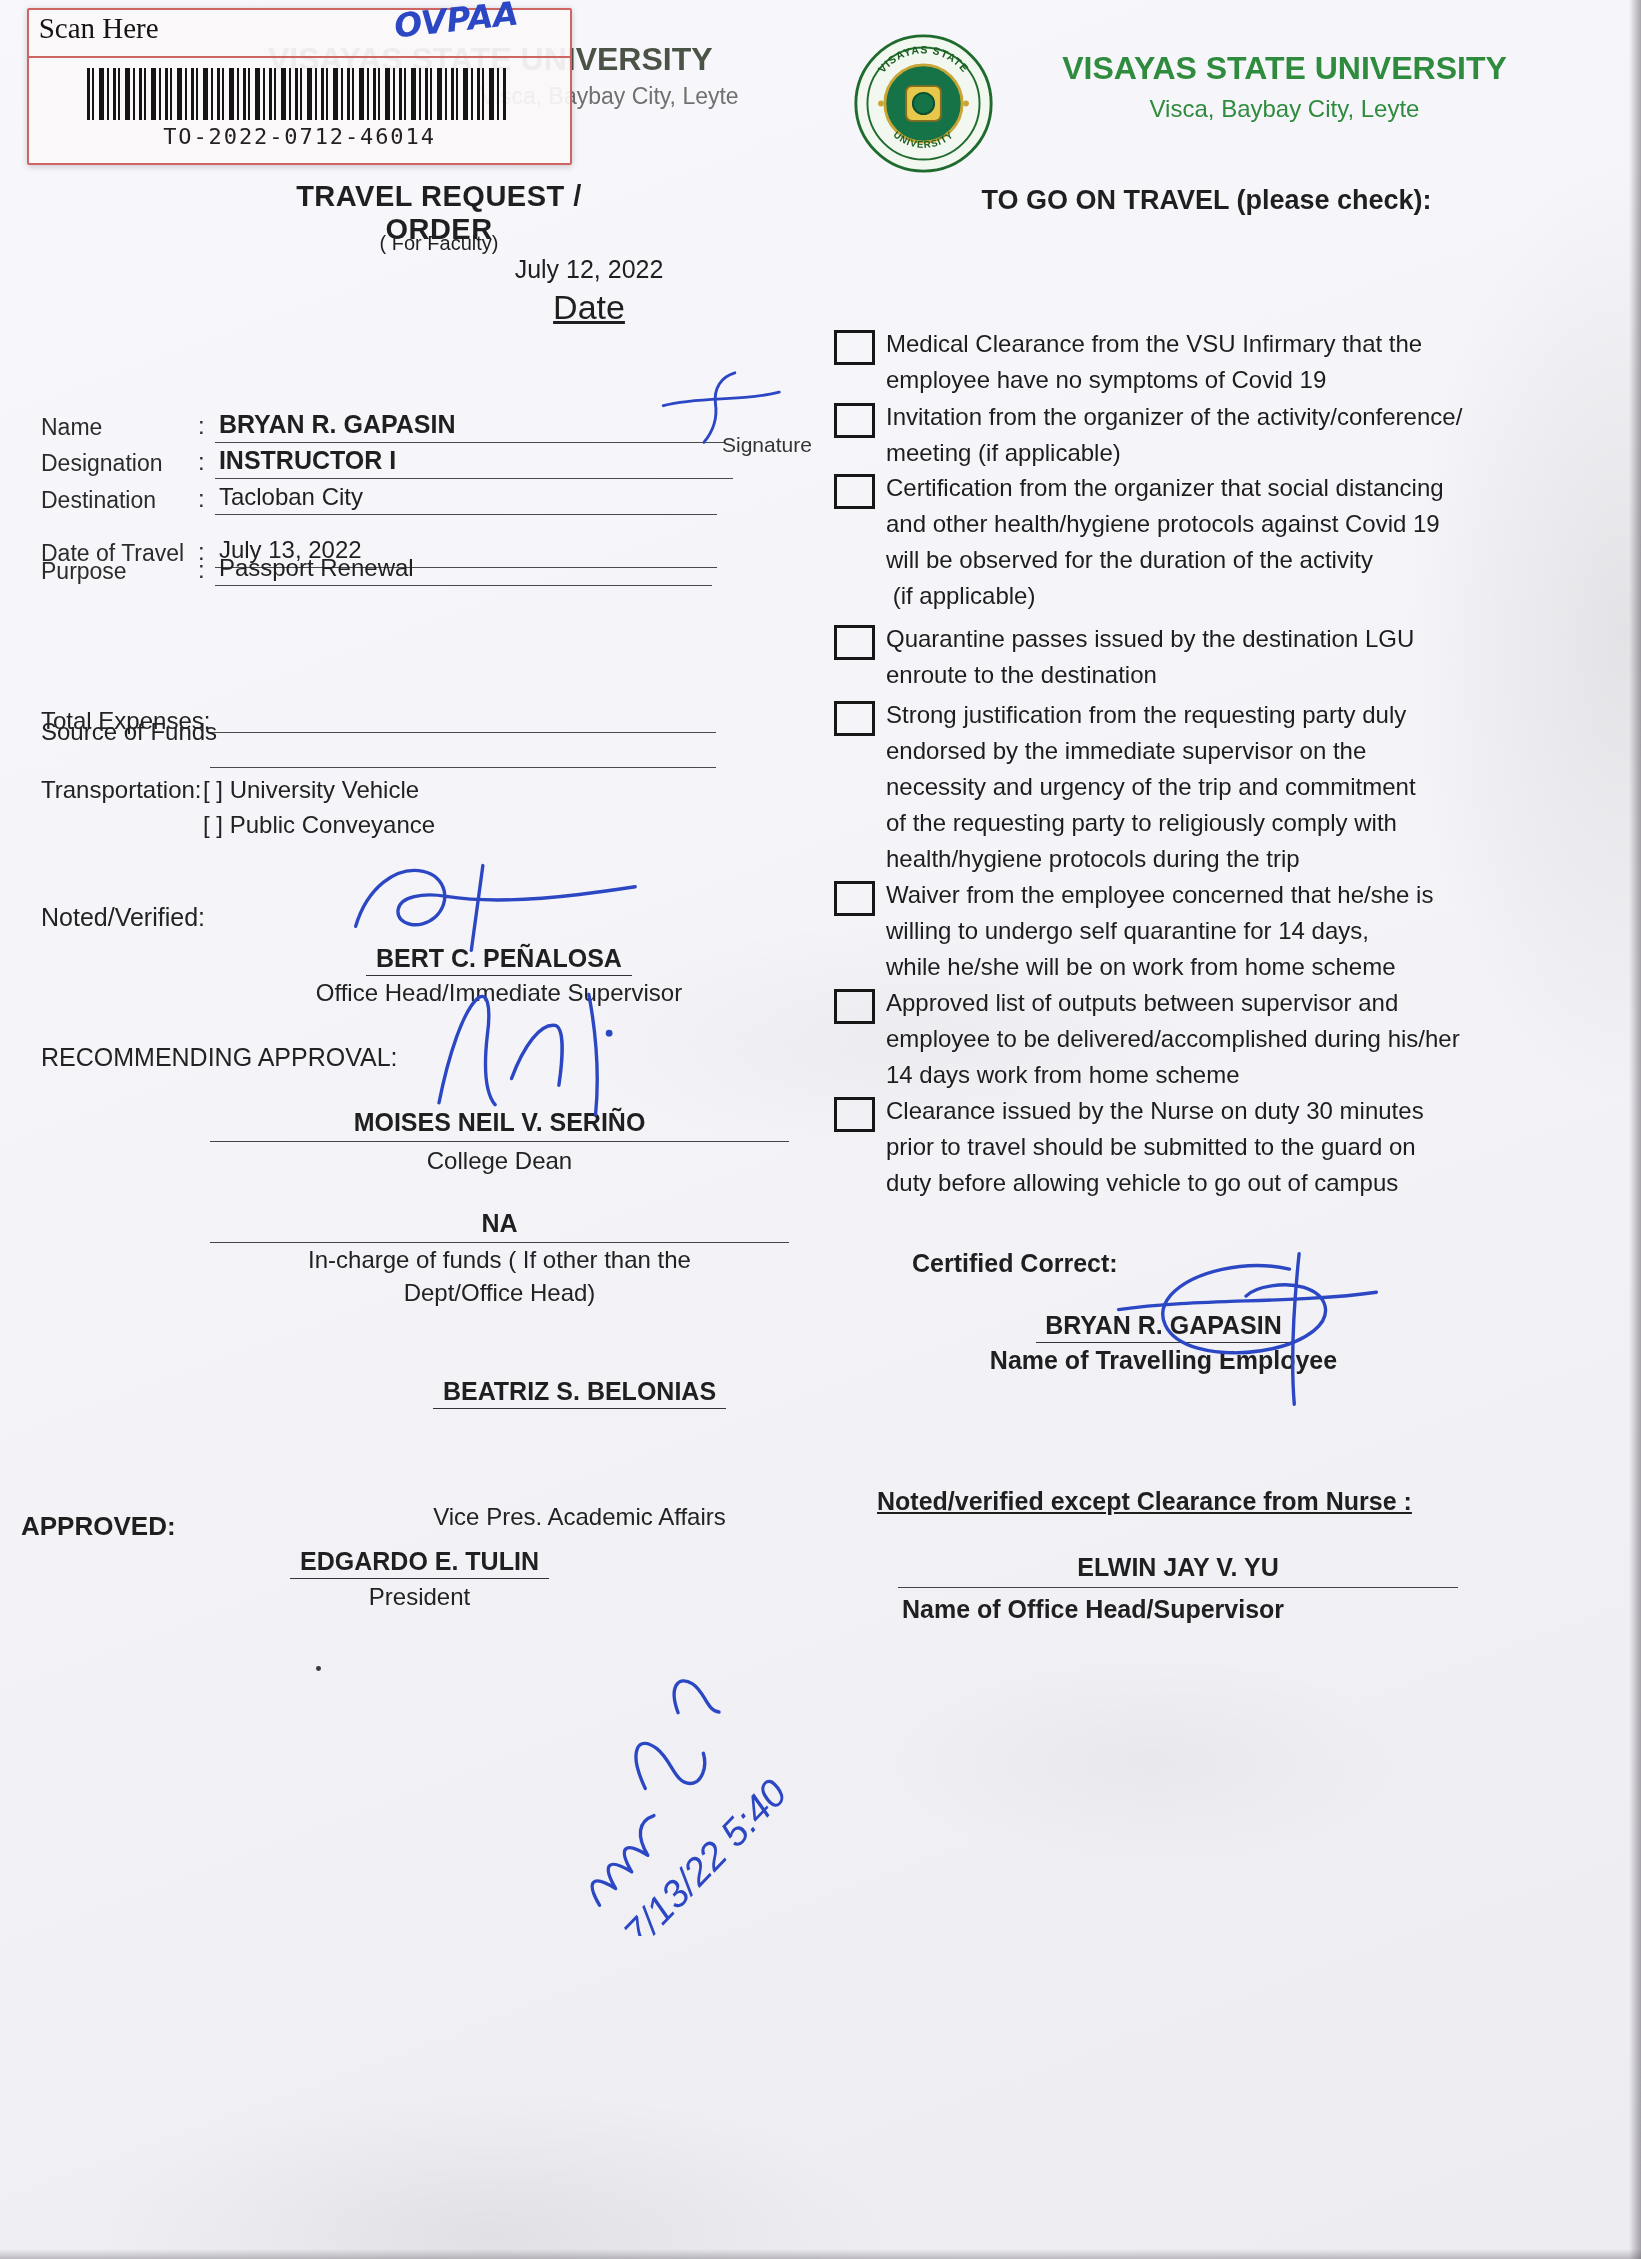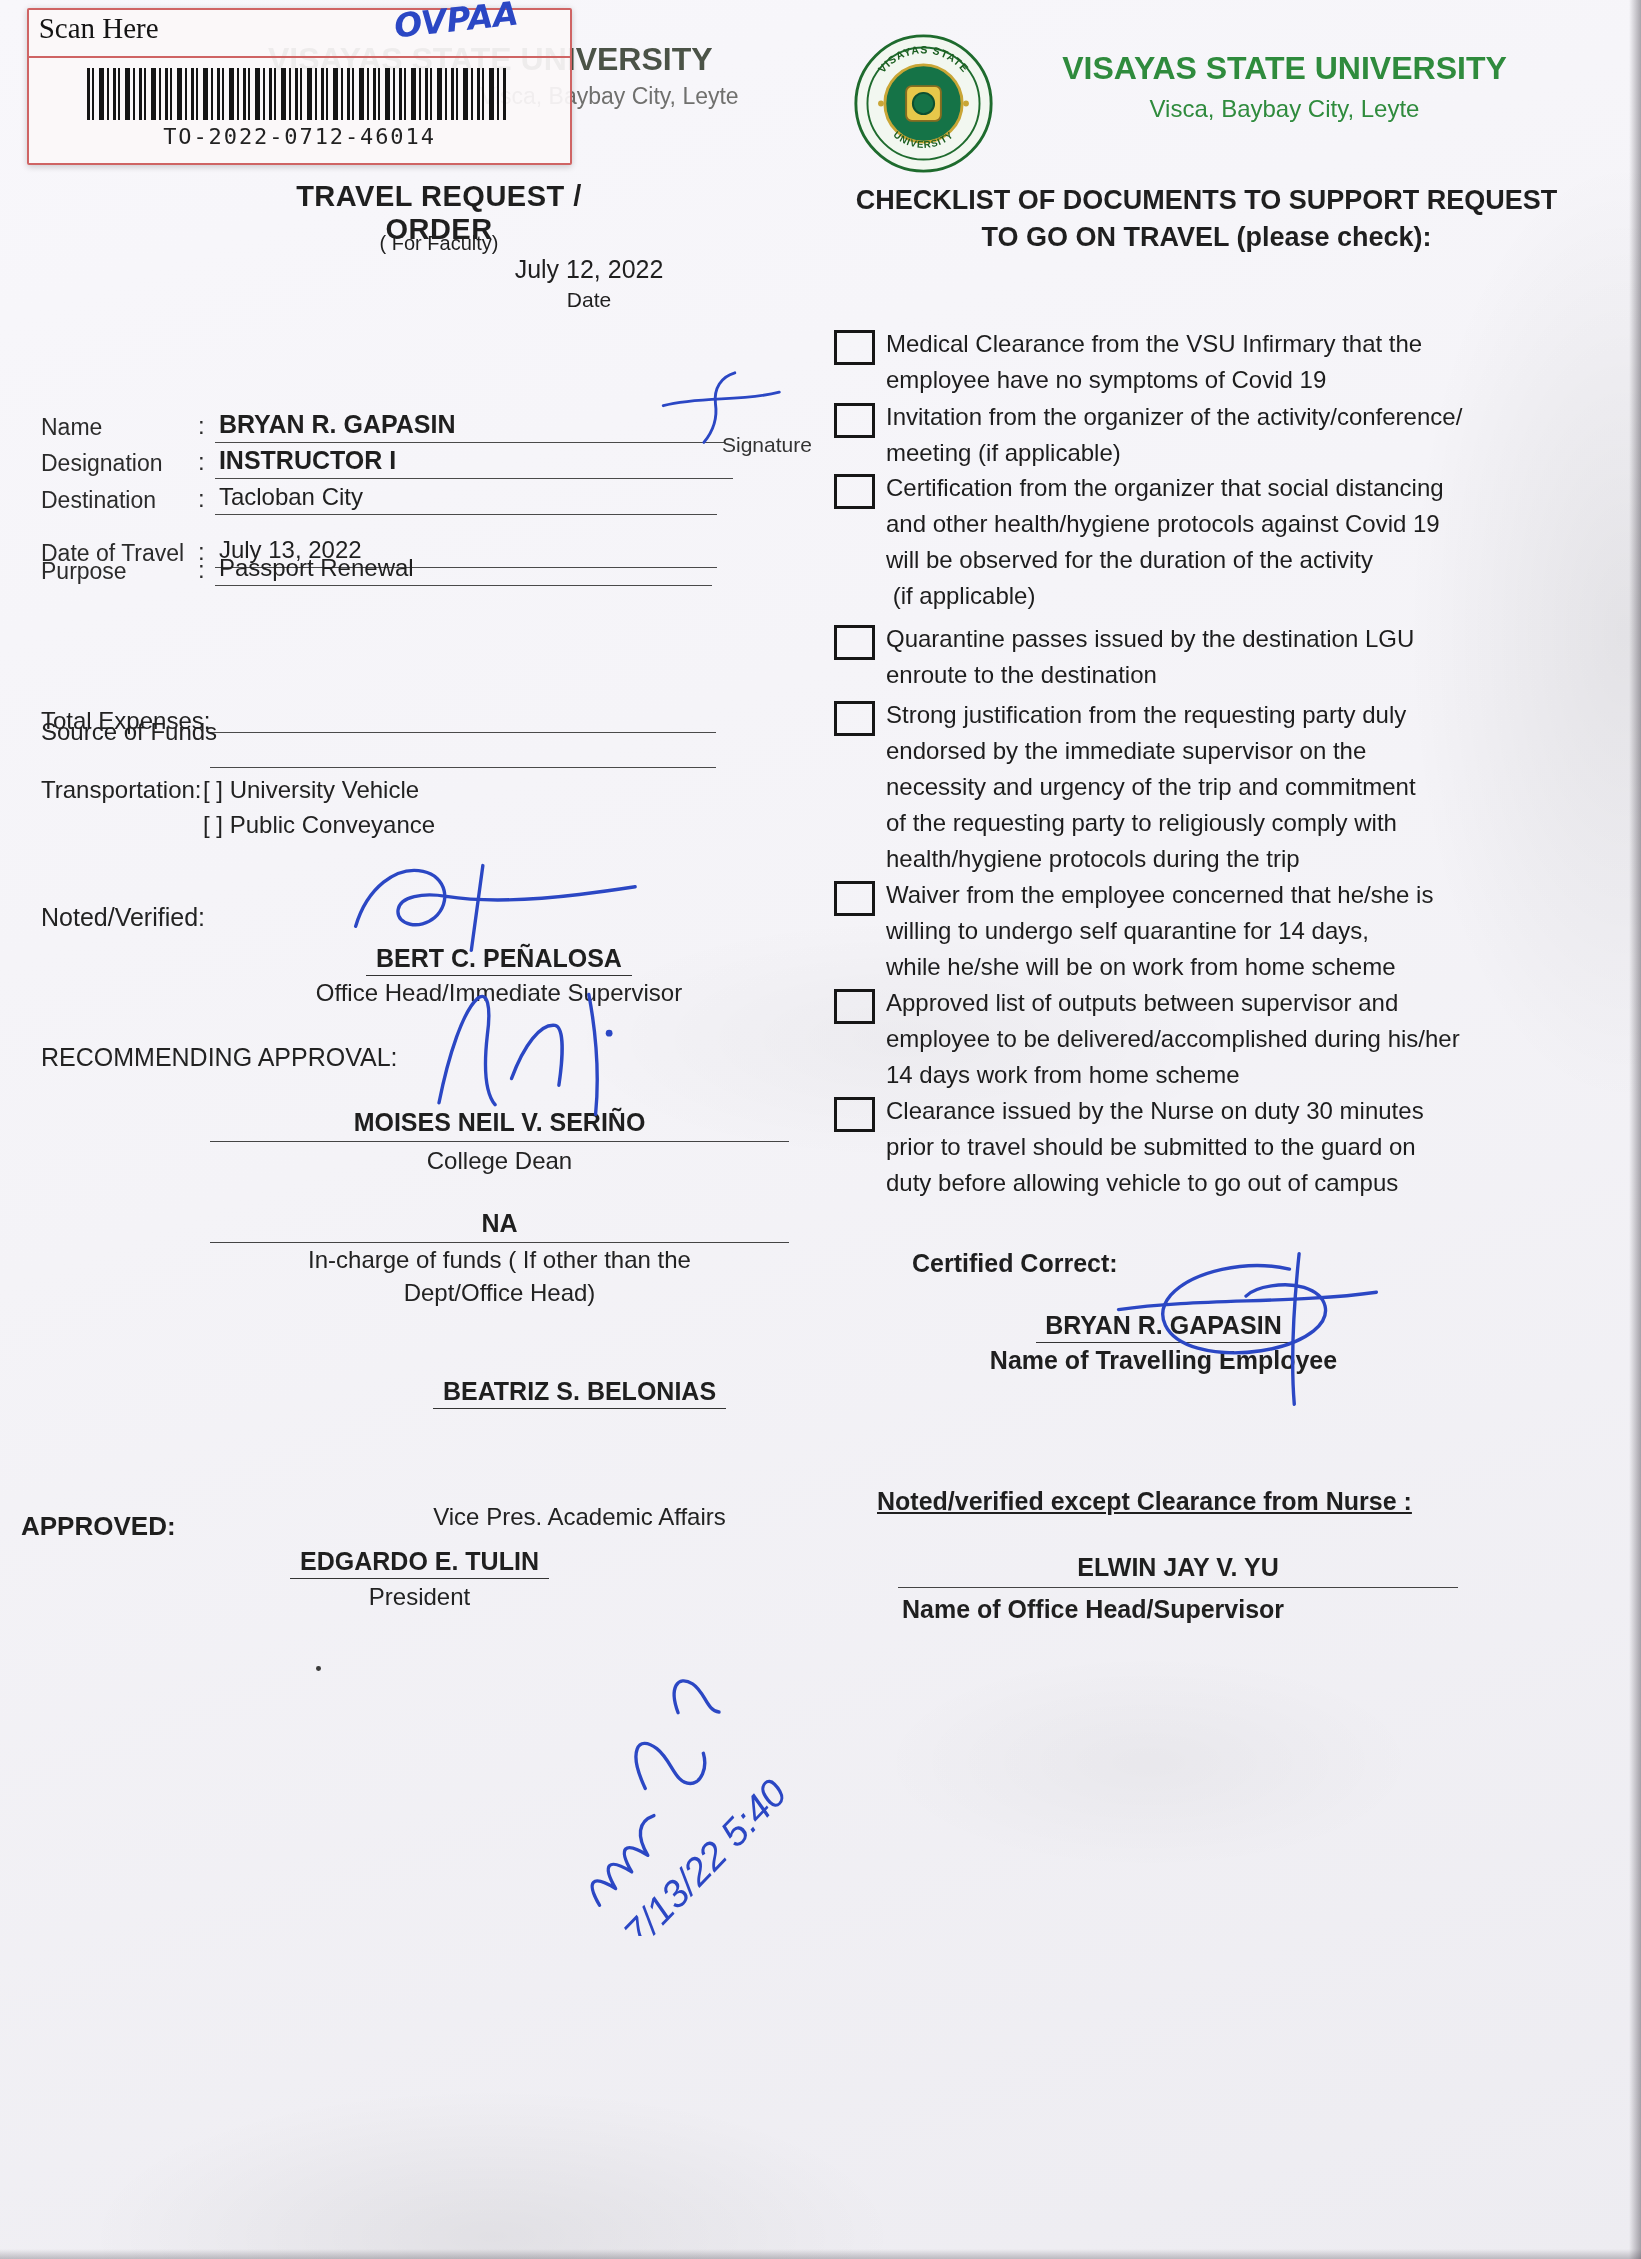--- a/index.html
+++ b/index.html
@@ -34,21 +34,21 @@
   .lh-title{position:absolute;left:268px;top:41px;font-size:32px;font-weight:bold;color:#4b5347;z-index:1;white-space:nowrap;}
   .lh-addr{position:absolute;left:480px;top:83px;font-size:23px;color:#70706e;z-index:1;white-space:nowrap;}
   .rh-block{position:absolute;left:985px;top:50px;width:599px;text-align:center;}
   .rh-title{font-size:32px;font-weight:bold;color:#2f8b3d;}
   .rh-addr{font-size:24px;color:#2f8b3d;margin-top:7.7px;}
 
   
   .f-title{position:absolute;left:246px;top:180px;width:386px;text-align:center;font-size:29px;font-weight:bold;letter-spacing:0.5px;}
   .f-sub{position:absolute;left:246px;top:218px;width:386px;text-align:center;font-size:20px;margin-top:14px;}
   .f-date{position:absolute;left:444px;top:255px;width:290px;text-align:center;font-size:25px;}
-  .f-datelbl{position:absolute;left:444px;top:288px;width:290px;text-align:center;font-size:21px;}
+  .f-datelbl{position:absolute;left:444px;top:288px;width:290px;text-align:center;font-size:34px;text-decoration:underline;}
 
   
   .frow{position:absolute;left:41px;height:35px;}
   .frow .lab{position:absolute;left:0;top:3.9px;font-size:23px;color:#2b2b2b;white-space:nowrap;}
   .frow .col{position:absolute;left:157px;top:1.9px;font-size:24px;color:#2b2b2b;}
   .frow .val{position:absolute;left:174px;top:0;border-bottom:1.9px solid #4a4a4a;padding:0 3.9px 2.9px 3.9px;white-space:nowrap;}
   .v-bold{font-weight:700;font-size:25px;}
   .v-semi{font-weight:600;font-size:25px;}
   .v-reg{font-weight:400;font-size:24px;}
   .sig-cap{position:absolute;left:722px;top:433px;font-size:21px;color:#333;}
@@ -178,21 +178,20 @@
   <div class="abs namebox captxt" style="left:290px;top:1483px;width:579px;margin-top:20px;">Vice Pres. Academic Affairs</div>
 
   <div class="abs" style="left:21px;top:1511px;font-weight:bold;font-size:26px;">APPROVED:</div>
   <div class="abs namebox" style="left:130px;top:1547px;width:579px;">
     <span class="uname">EDGARDO E. TULIN</span>
   </div>
   <div class="abs namebox captxt" style="left:130px;top:1583px;width:579px;">President</div>
   <div class="ink-dot" style="left:316px;top:1666px;"></div>
 
   <div class="ck-title">
-    <div>CHECKLIST OF DOCUMENTS TO SUPPORT REQUEST</div>
     <div>TO GO ON TRAVEL (please check):</div>
   </div>
 
   <div class="ckbox" style="top:330px;"></div>
   <div class="ck-text" style="top:326px;">Medical Clearance from the VSU Infirmary that the
 employee have no symptoms of Covid 19</div>
 
   <div class="ckbox" style="top:403px;"></div>
   <div class="ck-text" style="top:399px;">Invitation from the organizer of the activity/conference/
 meeting (if applicable)</div>

